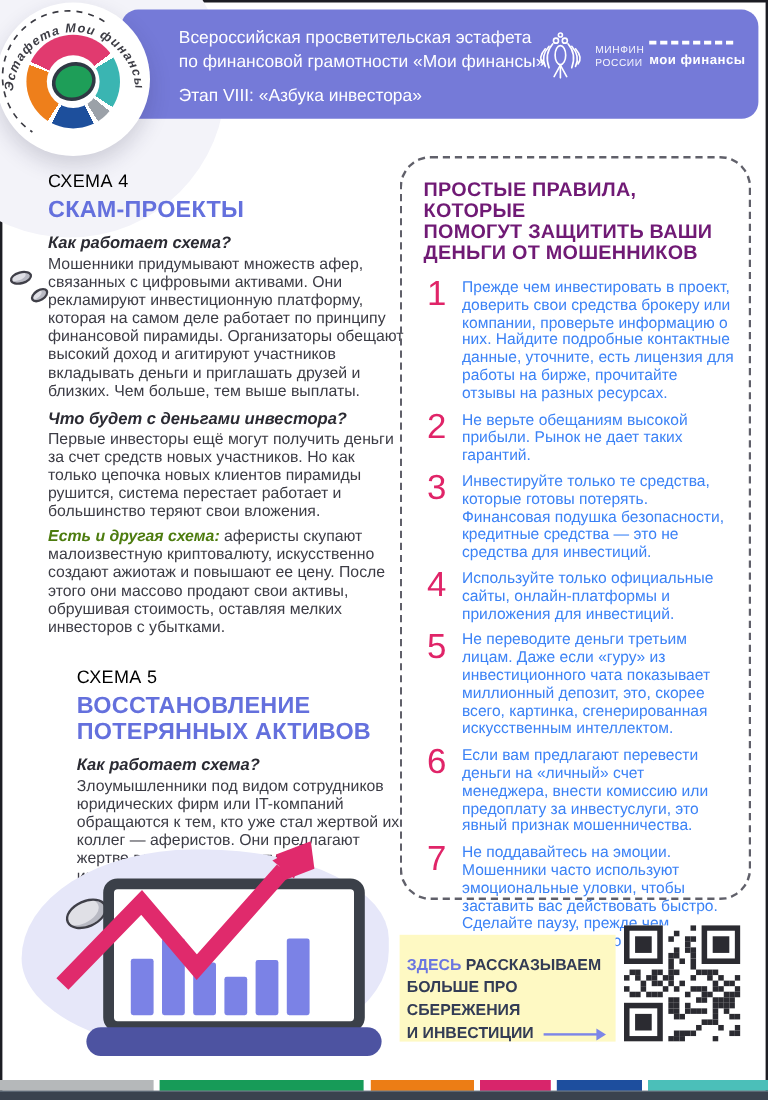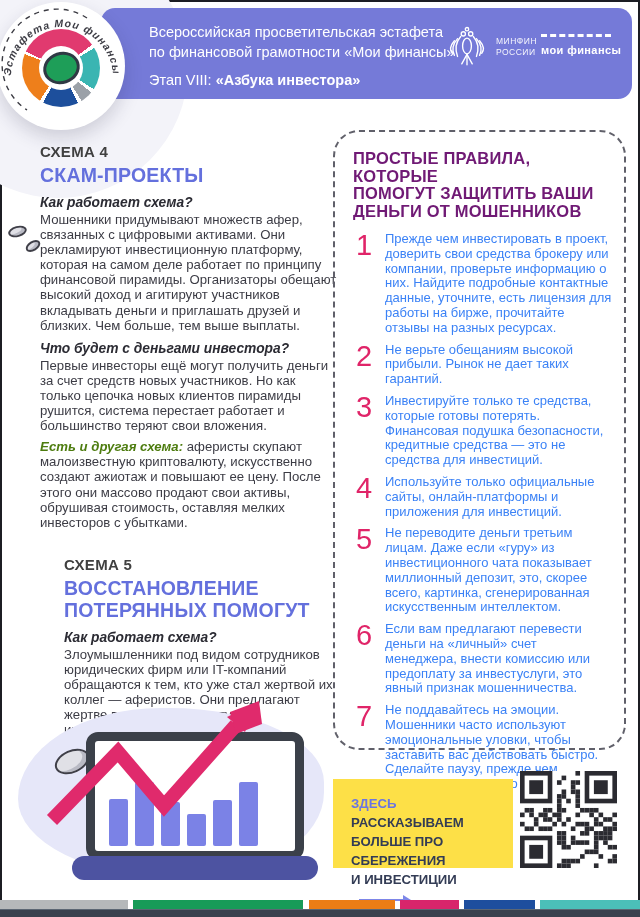--- a/index.html
+++ b/index.html
@@ -6,21 +6,21 @@
   .page{position:relative;width:640px;height:917px;background:#fff;overflow:hidden;
         font-family:"Liberation Sans",sans-serif;box-shadow:inset 0 0 0 2px #1c1d23;}
   
   .halo{position:absolute;left:-72px;top:-62px;width:260px;height:260px;border-radius:50%;
         background:#f3f3f9;z-index:1;}
   .band{position:absolute;left:101px;top:8px;width:531px;height:91px;background:#757ad8;
         border-radius:14px;z-index:2;}
   .band-text{position:absolute;left:48px;top:14px;color:#fff;}
   .band-line{font-size:14.5px;line-height:20px;}
   .band-stage{margin-top:10px;font-size:14.5px;}
-  .band-stage b{font-weight:700;}
+  .band-stage b{font-weight:400;}
   .minfin{position:absolute;left:345px;top:16px;display:flex;align-items:center;gap:8px;color:#fff;}
   .minfin-label{font-size:8.5px;line-height:11px;letter-spacing:.5px;opacity:.92;white-space:pre-line;}
   .mf-logo{position:absolute;left:440px;top:26px;color:#fff;width:70px;}
   .mf-dash{height:0;border-top:3px dashed #fff;margin-bottom:7px;}
   .mf-text{font-size:11px;font-weight:700;letter-spacing:.4px;white-space:nowrap;}
   
   .logo{position:absolute;left:-3px;top:2px;width:128px;height:128px;border-radius:50%;background:#fff;
         z-index:3;box-shadow:0 8px 18px rgba(40,40,70,.18);}
   .donut{position:absolute;left:25px;top:27px;width:78px;height:78px;border-radius:50%;
          background:conic-gradient(from -65deg,
@@ -28,21 +28,21 @@
            #9ba1a8 194deg 213deg,#fff 213deg 219deg,#1d4f9c 219deg 272deg,#fff 272deg 278deg,
            #ee7f1b 278deg 356deg,#fff 356deg 360deg);}
   .donut-hole{position:absolute;left:17px;top:17px;width:44px;height:44px;border-radius:50%;background:#fff;}
   .green-coin{position:absolute;left:21px;top:23px;width:37px;height:32px;border-radius:50%;
          background:#1e9e58;border:3px solid #2f3944;transform:rotate(-18deg);box-sizing:border-box;}
   .logo svg.arc{position:absolute;left:0;top:0;}
   .page-coin{position:absolute;border:2px solid #3f3f48;border-radius:50%;background:#e0e0e6;
          box-shadow:inset -3px -2px 0 #b9bac4;z-index:4;box-sizing:border-box;}
   
   .left-col{position:absolute;left:40px;top:143px;width:300px;color:#3c3c45;z-index:5;}
-  .kicker{font-size:15px;font-weight:700;color:#404040;letter-spacing:.3px;margin:0 0 4px;}
+  .kicker{font-size:15px;font-weight:400;color:#000000;letter-spacing:.3px;margin:0 0 4px;}
   .s-title{font-size:19.5px;line-height:22px;font-weight:700;color:#6470dd;margin:0 0 9px;
            white-space:pre-line;letter-spacing:.2px;}
   .qlabel{font-size:13.8px;font-weight:700;font-style:italic;color:#2b2b33;margin:8px 0 2px;}
   .para{font-size:13.2px;line-height:15.1px;margin:0 0 6px;}
   .para .lead{font-weight:700;font-style:italic;color:#4d7c0f;}
   .scheme5{margin-top:26px;margin-left:24px;}
   
   .rules{position:absolute;left:333px;top:130px;width:293px;height:620px;box-sizing:border-box;
          border:2px dashed #60606a;border-radius:26px;padding:18px 12px 0 18px;z-index:5;}
   .rules-title{font-size:16.5px;line-height:17.5px;font-weight:700;color:#701a75;margin:0 0 12px;
@@ -55,22 +55,22 @@
   .blob{position:absolute;left:0;top:10px;width:306px;height:170px;background:#e6e7f9;
         border-radius:48% 52% 46% 54%/55% 45% 52% 48%;}
   .screen{position:absolute;left:68px;top:34px;width:218px;height:128px;box-sizing:border-box;
           border:9px solid #3b4049;border-radius:12px;background:#fff;}
   .bars{position:absolute;left:14px;bottom:5px;display:flex;align-items:flex-end;gap:7px;}
   .bar{width:19px;background:#7b82e6;border-radius:2px;}
   .base{position:absolute;left:54px;top:158px;width:246px;height:24px;border-radius:14px;background:#4d53a1;}
   .coin{position:absolute;border:2px solid #3f3f48;border-radius:50%;background:#e0e0e6;
         box-shadow:inset -4px -3px 0 #b9bac4;box-sizing:border-box;}
   
-  .promo{position:absolute;left:333px;top:779px;width:180px;height:89px;background:#fde047;
-         box-sizing:border-box;padding:15px 10px 0 18px;z-index:5;}
+  .promo{position:absolute;left:333px;top:779px;width:180px;height:89px;background:#fef9c3;
+         box-sizing:border-box;padding:15px 10px 0 6px;z-index:5;}
   .promo-text{font-size:13.2px;line-height:19px;font-weight:700;color:#333c55;white-space:pre-line;}
   .promo-text .hl{color:#6b76e0;}
   .arrow-line{display:inline-block;width:50px;height:2px;background:#7d86e8;vertical-align:middle;
         margin-left:8px;position:relative;}
   .arrow-line:after{content:'';position:absolute;right:-2px;top:-4px;border-left:8px solid #7d86e8;
         border-top:5px solid transparent;border-bottom:5px solid transparent;}
   .qr{position:absolute;left:520px;top:771px;width:97px;height:97px;z-index:5;}
   
   .stripes{position:absolute;left:0;top:900px;width:640px;height:9px;z-index:6;}
   .stripe{position:absolute;top:0;height:9px;}
@@ -140,21 +140,21 @@
       <div class="s-title">СКАМ-ПРОЕКТЫ</div>
       <div class="qlabel">Как работает схема?</div>
       <p class="para">Мошенники придумывают множеств афер, связанных с цифровыми активами. Они рекламируют инвестиционную платформу, которая на самом деле работает по принципу финансовой пирамиды. Организаторы обещают высокий доход и агитируют участников вкладывать деньги и приглашать друзей и близких. Чем больше, тем выше выплаты.</p>
       <div class="qlabel">Что будет с деньгами инвестора?</div>
       <p class="para">Первые инвесторы ещё могут получить деньги за счет средств новых участников. Но как только цепочка новых клиентов пирамиды рушится, система перестает работает и большинство теряют свои вложения.</p>
       <p class="para"><span class="lead">Есть и другая схема:</span><span> аферисты скупают малоизвестную криптовалюту, искусственно создают ажиотаж и повышают ее цену. После этого они массово продают свои активы, обрушивая стоимость, оставляя мелких инвесторов с убытками.</span></p>
     </section>
     <section class="scheme5">
       <div class="kicker">СХЕМА 5</div>
       <div class="s-title">ВОССТАНОВЛЕНИЕ
-ПОТЕРЯННЫХ ПОМОГУТ</div>
+ПОТЕРЯННЫХ АКТИВОВ</div>
       <div class="qlabel">Как работает схема?</div>
       <p class="para">Злоумышленники под видом сотрудников юридических фирм или IT-компаний обращаются к тем, кто уже стал жертвой их коллег — аферистов. Они предлагают жертве восстановить доступ к инвестиционному счету и вернуть потерянные активы. Для этого нужно сделать предоплату.</p>
       <div class="qlabel">Что будет с деньгами инвестора?</div>
       <p class="para">Если человек соглашается, то, как и в других схемах, «спасатели» исчезают вместе с деньгами горе-инвестора.</p>
     </section>
   </div>
 
   <div class="rules">
     <div class="rules-title">ПРОСТЫЕ ПРАВИЛА, КОТОРЫЕ
 ПОМОГУТ ЗАЩИТИТЬ ВАШИ

